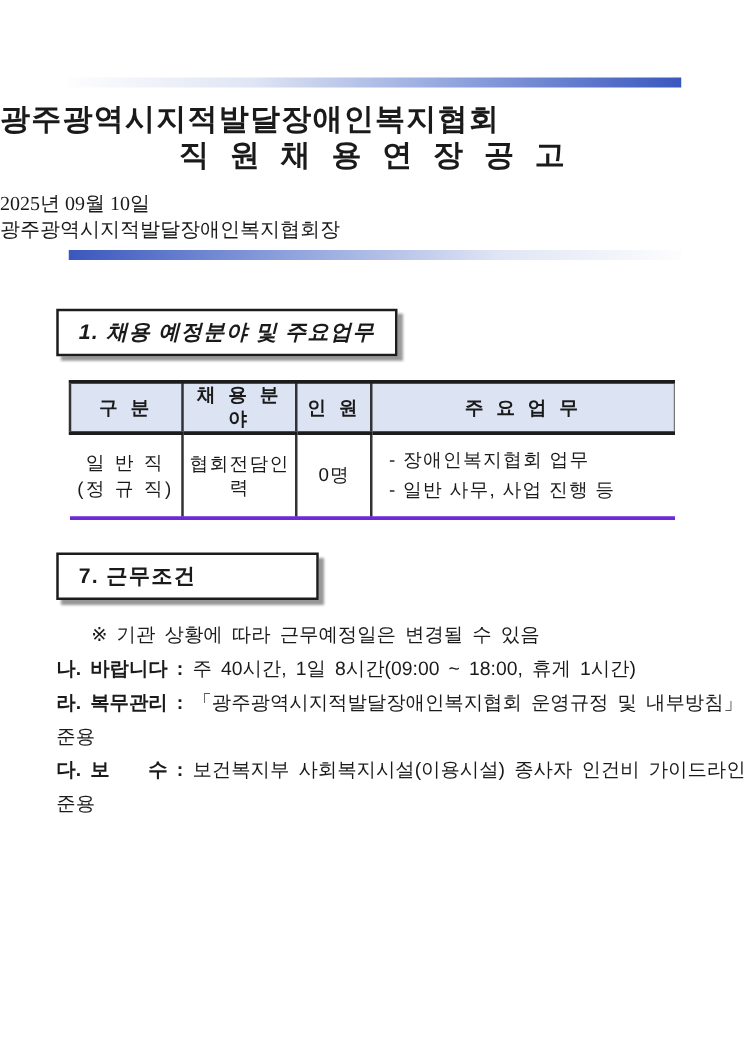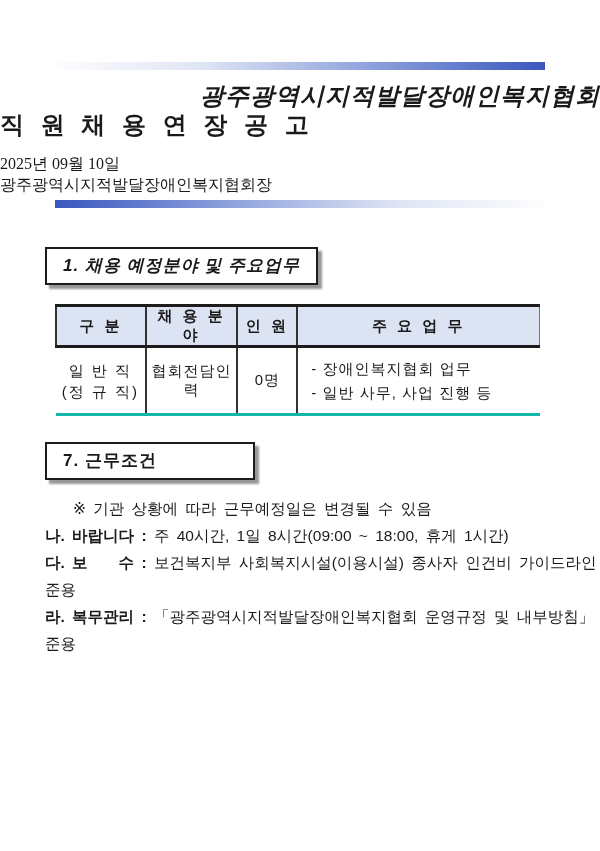--- a/index.html
+++ b/index.html
@@ -20,29 +20,28 @@
     margin-top: 62px;
     background: linear-gradient(to right, #fdfdfe, #dfe5f4 30%, #8ca0dc 65%, var(--bar-dark, #3a57be));
   }
   .bar-bottom {
     margin-top: 5px;
     background: linear-gradient(to left, #fdfdfe, #dfe5f4 30%, #8ca0dc 65%, var(--bar-dark, #3a57be));
   }
   
   .org-title {
     margin-top: 11px;
-    text-align: right;
+    text-align: left;
     font-size: 24px;
     font-weight: bold;
     letter-spacing: 1px;
     line-height: 29px;
-    font-style: italic;
   }
   .notice-title {
-    text-align: left;
+    text-align: center;
     font-size: 24px;
     font-weight: bold;
     letter-spacing: 5px;
     line-height: 30px;
   }
   
   .intro {
     margin: 13px auto 0 38px;
     width: 494px;
     font-size: 16px;
@@ -73,21 +72,21 @@
     font-size: 17px;
     font-weight: bold;
     letter-spacing: 1px;
   }
   
   .recruit-table {
     margin: 19px 0 0 55px;
     width: 485px;
     border-collapse: collapse;
     border-top: 3px solid #1c1c1c;
-    border-bottom: 3px solid #14b8a6;
+    border-bottom: 3px solid #6d28d9;
   }
   .recruit-table th {
     background: var(--th-bg, #dce3f3);
     font-size: 15px;
     font-weight: bold;
     letter-spacing: 3px;
     height: 40px;
     border-bottom: 3px solid #1c1c1c;
     border-left: 2px solid #333333;
   }
@@ -180,21 +179,21 @@
   </div>
 
   <div class="work-list">
     <div class="work-note">※ 기관 상황에 따라 근무예정일은 변경될 수 있음</div>
 
     <div class="work-item">
       <span class="lbl">나. 바랍니다</span><span class="lbl"> : </span><span>주 40시간, 1일 8시간(09:00 ~ 18:00, 휴게 1시간)</span>
     </div>
 
     <div class="work-item">
-      <span class="lbl">다. 보　　수</span><span class="lbl"> : </span><span>보건복지부 사회복지시설(이용시설) 종사자 인건비 가이드라인 준용</span>
+      <span class="lbl">라. 복무관리</span><span class="lbl"> : </span><span>「광주광역시지적발달장애인복지협회 운영규정 및 내부방침」 준용</span>
     </div>
 
     <div class="work-item">
-      <span class="lbl">라. 복무관리</span><span class="lbl"> : </span><span>「광주광역시지적발달장애인복지협회 운영규정 및 내부방침」 준용</span>
+      <span class="lbl">다. 보　　수</span><span class="lbl"> : </span><span>보건복지부 사회복지시설(이용시설) 종사자 인건비 가이드라인 준용</span>
     </div>
   </div>
 
 </div>
 
 </body></html>

